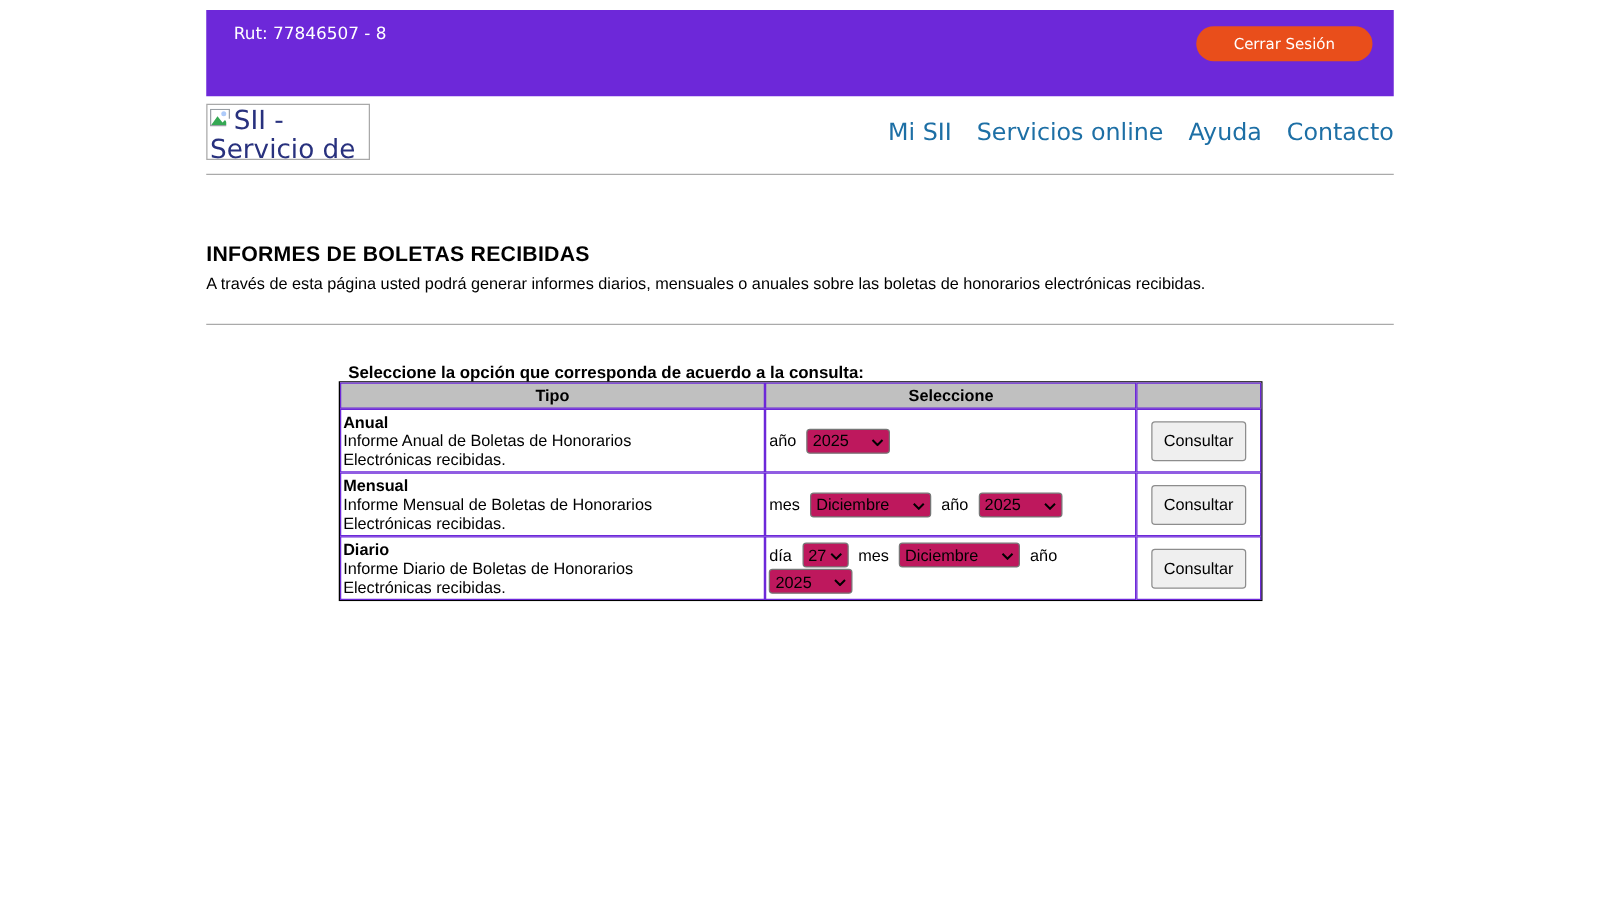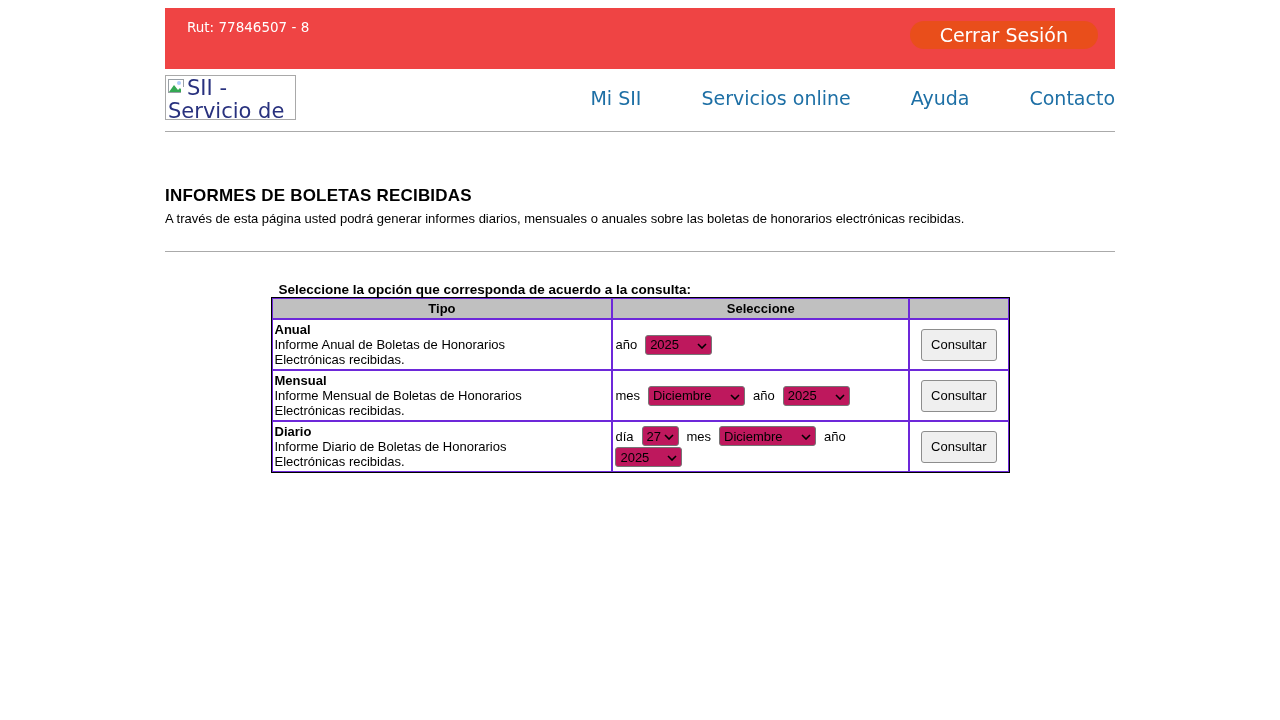--- a/index.html
+++ b/index.html
@@ -1,35 +1,35 @@
 <!DOCTYPE html>
 <html><head>
 <meta charset="utf-8">
 <style>
   * { box-sizing: border-box; }
   html,body { margin:0; padding:0; background:#fff; }
   body { font-family:"Liberation Sans", sans-serif; color:#000; }
   .page { width:950px; margin:8px auto 0; position:relative; }
 
   
-  .topbar { position:relative; height:61px; background:#ef4444; }
+  .topbar { position:relative; height:69px; background:#6d28d9; }
   .rut { position:absolute; left:22px; top:11px; color:#fff; font-size:13.5px;
          font-family:"DejaVu Sans", sans-serif; }
   .logout { position:absolute; right:17px; top:13px; height:28px; padding:0 30px;
             background:#e94e1b; color:#fff; border:none; border-radius:14px;
-            font-size:19px; font-family:"DejaVu Sans", sans-serif; cursor:pointer; }
+            font-size:12px; font-family:"DejaVu Sans", sans-serif; cursor:pointer; }
 
   
   .header { display:flex; align-items:center; margin-top:6px; height:45px; }
   .logo-box { width:131px; height:45px; border:1px solid #a9a9a9; overflow:hidden;
               padding:1px 2px; cursor:pointer; }
   .logo-alt { font-size:21px; line-height:23px; color:#28317e;
               font-family:"DejaVu Sans", sans-serif; }
   .broken-icon { display:inline-block; vertical-align:baseline; margin-right:1px; }
-  .nav { margin-left:auto; display:flex; gap:60px; }
+  .nav { margin-left:auto; display:flex; gap:20px; }
   .nav a { color:#1d6fa5; font-size:19px; text-decoration:none;
            font-family:"DejaVu Sans", sans-serif; }
   .rule { border:none; border-top:1px solid #aaa; height:0; margin:0; }
   .rule-nav { margin-top:11px; }
 
   
   .title { font-size:17px; font-weight:bold; margin:54px 0 5px; letter-spacing:0.2px; }
   .intro { font-size:13px; margin:0 0 25px; }
 
   

